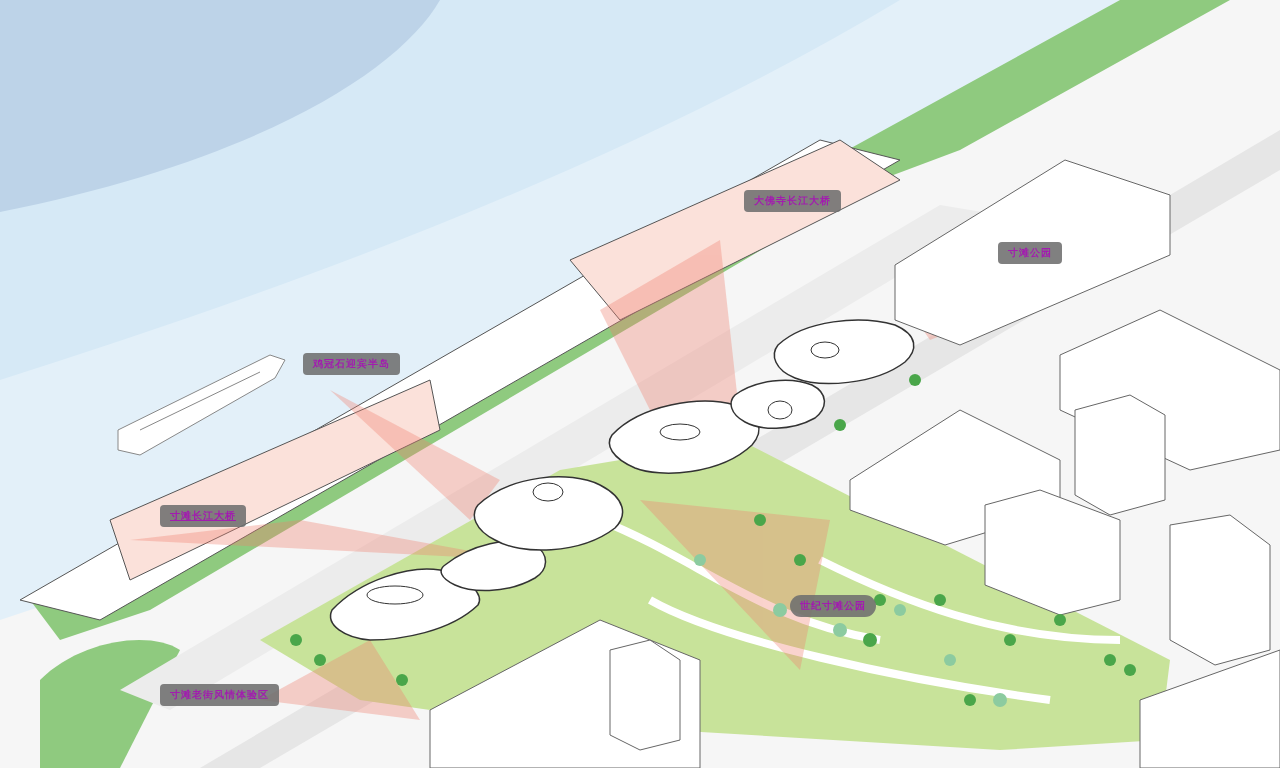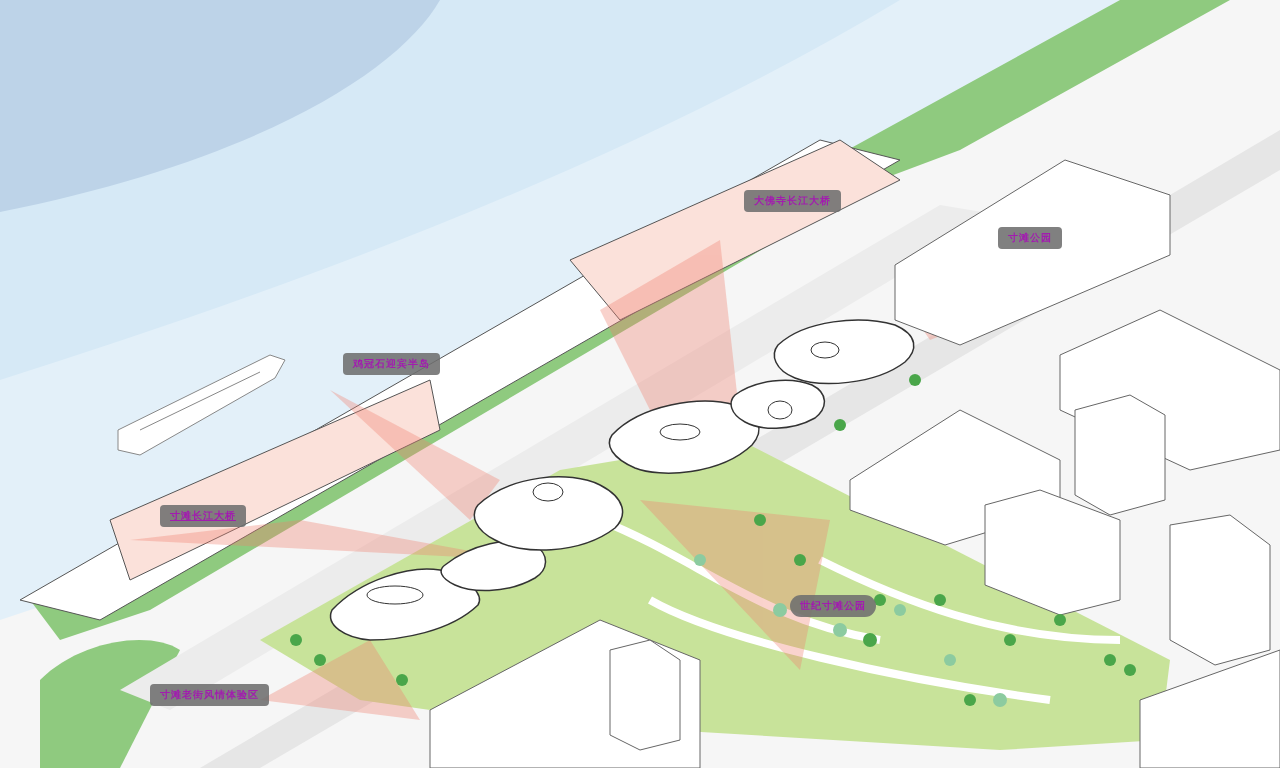--- a/index.html
+++ b/index.html
@@ -107,17 +107,17 @@
     <circle cx="780" cy="610" r="7"></circle>
       <circle cx="840" cy="630" r="7"></circle>
       <circle cx="900" cy="610" r="6"></circle>
     <circle cx="950" cy="660" r="6"></circle>
       <circle cx="1000" cy="700" r="7"></circle>
       <circle cx="700" cy="560" r="6"></circle>
   </g>
 </svg>
 
 <div class="label" style="left:744px; top:190px;">大佛寺长江大桥</div>
-<div class="label" style="left:998px; top:227px;">寸滩公园</div>
-<div class="label" style="left:303px; top:353px;margin-left:40px;">鸡冠石迎宾半岛</div>
+<div class="label" style="left:998px; top:242px;">寸滩公园</div>
+<div class="label" style="left:303px; top:353px;">鸡冠石迎宾半岛</div>
 <div class="label" style="left:160px; top:505px;text-decoration:underline;">寸滩长江大桥</div>
 <div class="label" style="left:790px; top:595px;border-radius:11px;">世纪寸滩公园</div>
-<div class="label" style="left:150px; top:684px;">寸滩老街风情体验区</div>
+<div class="label" style="left:160px; top:684px;">寸滩老街风情体验区</div>
 
 </body></html>

